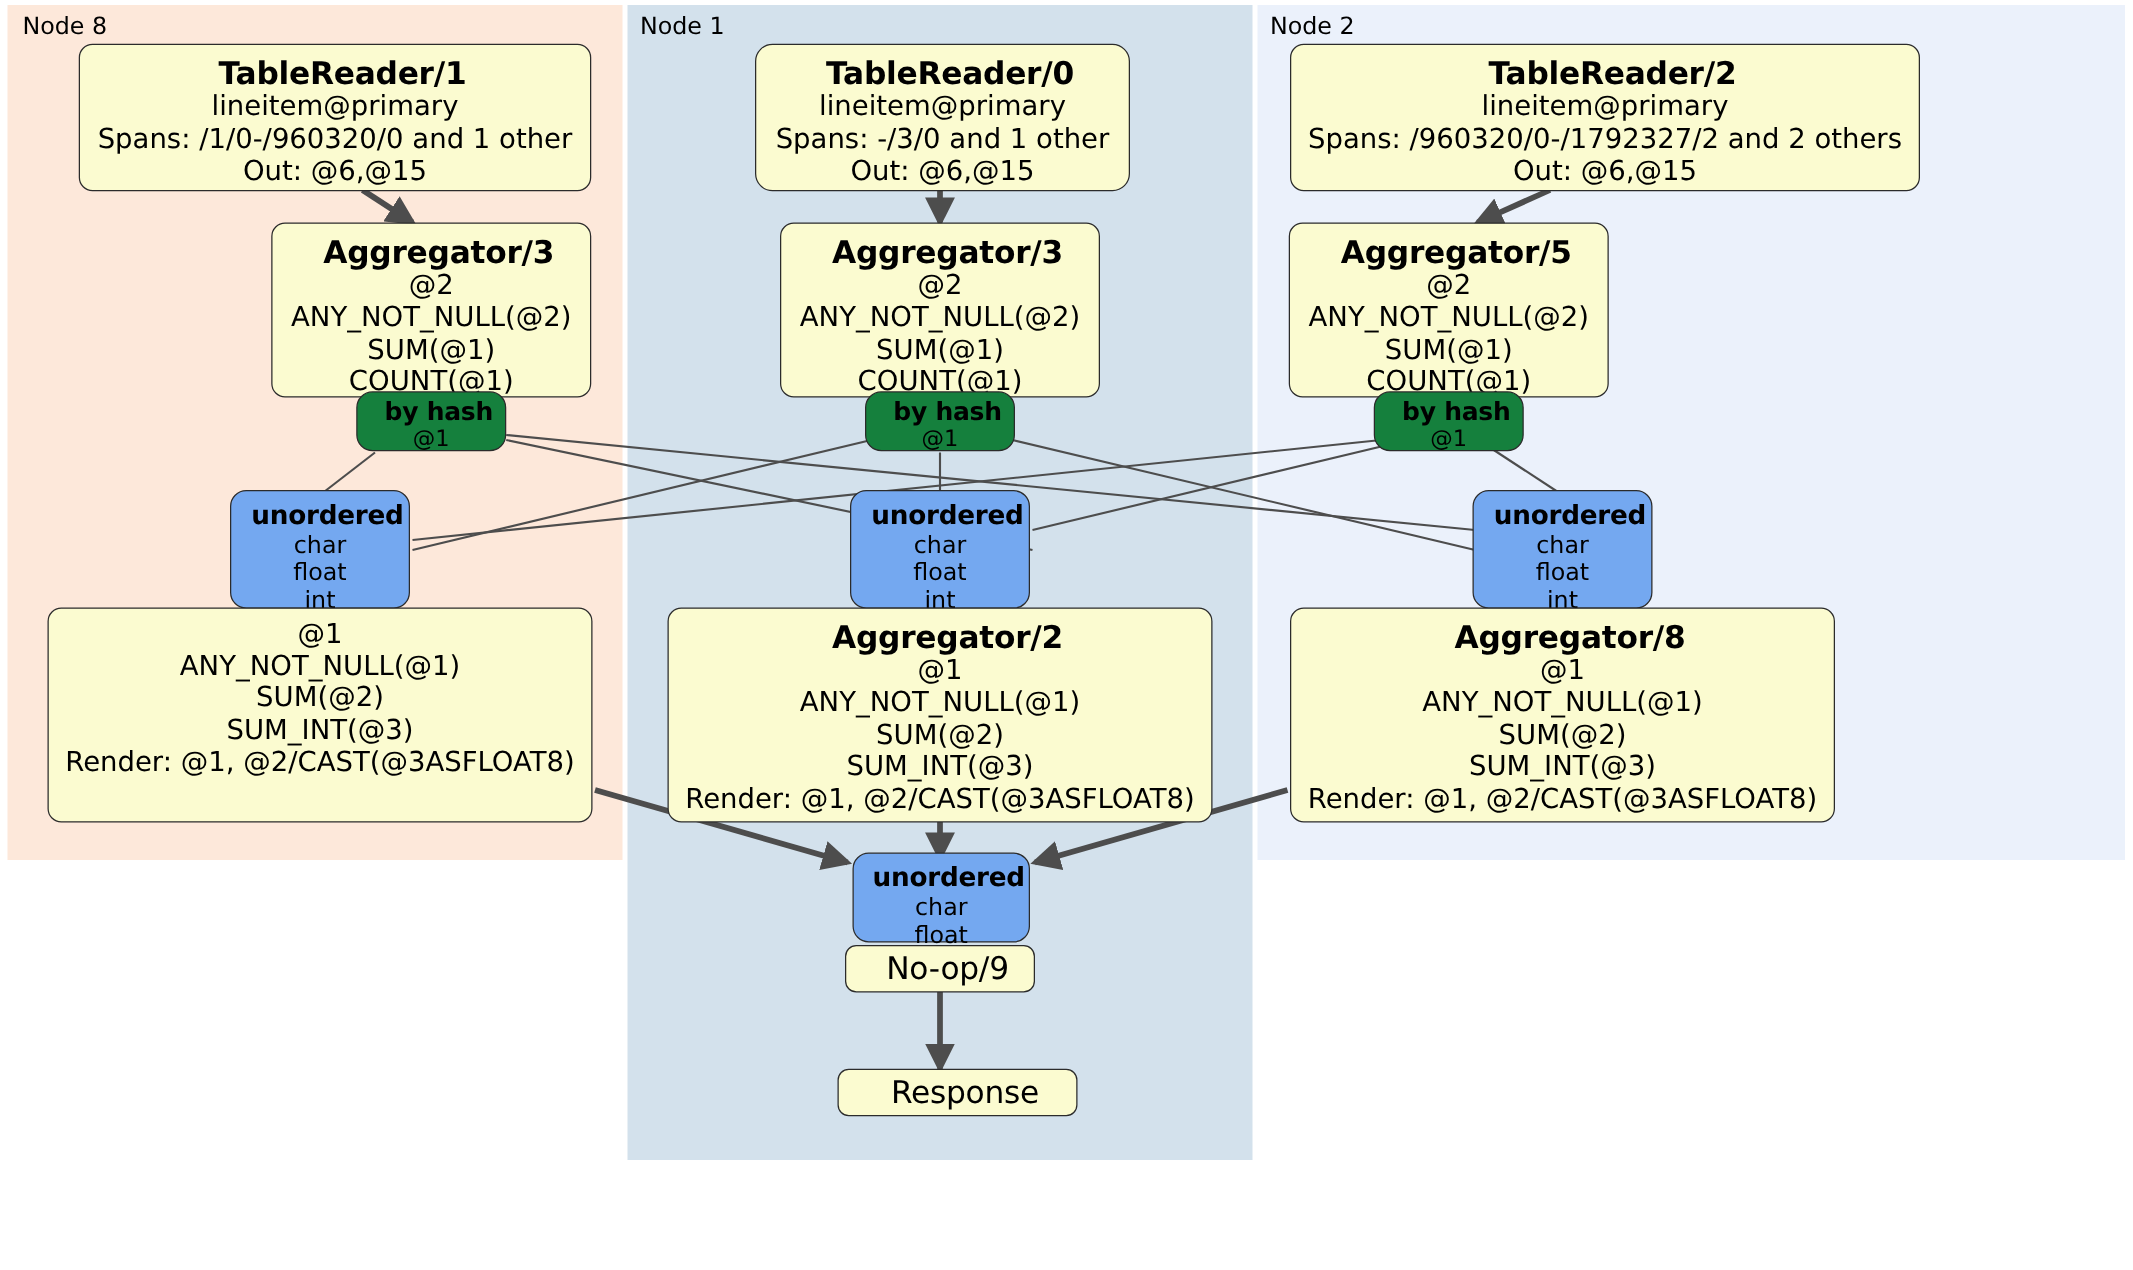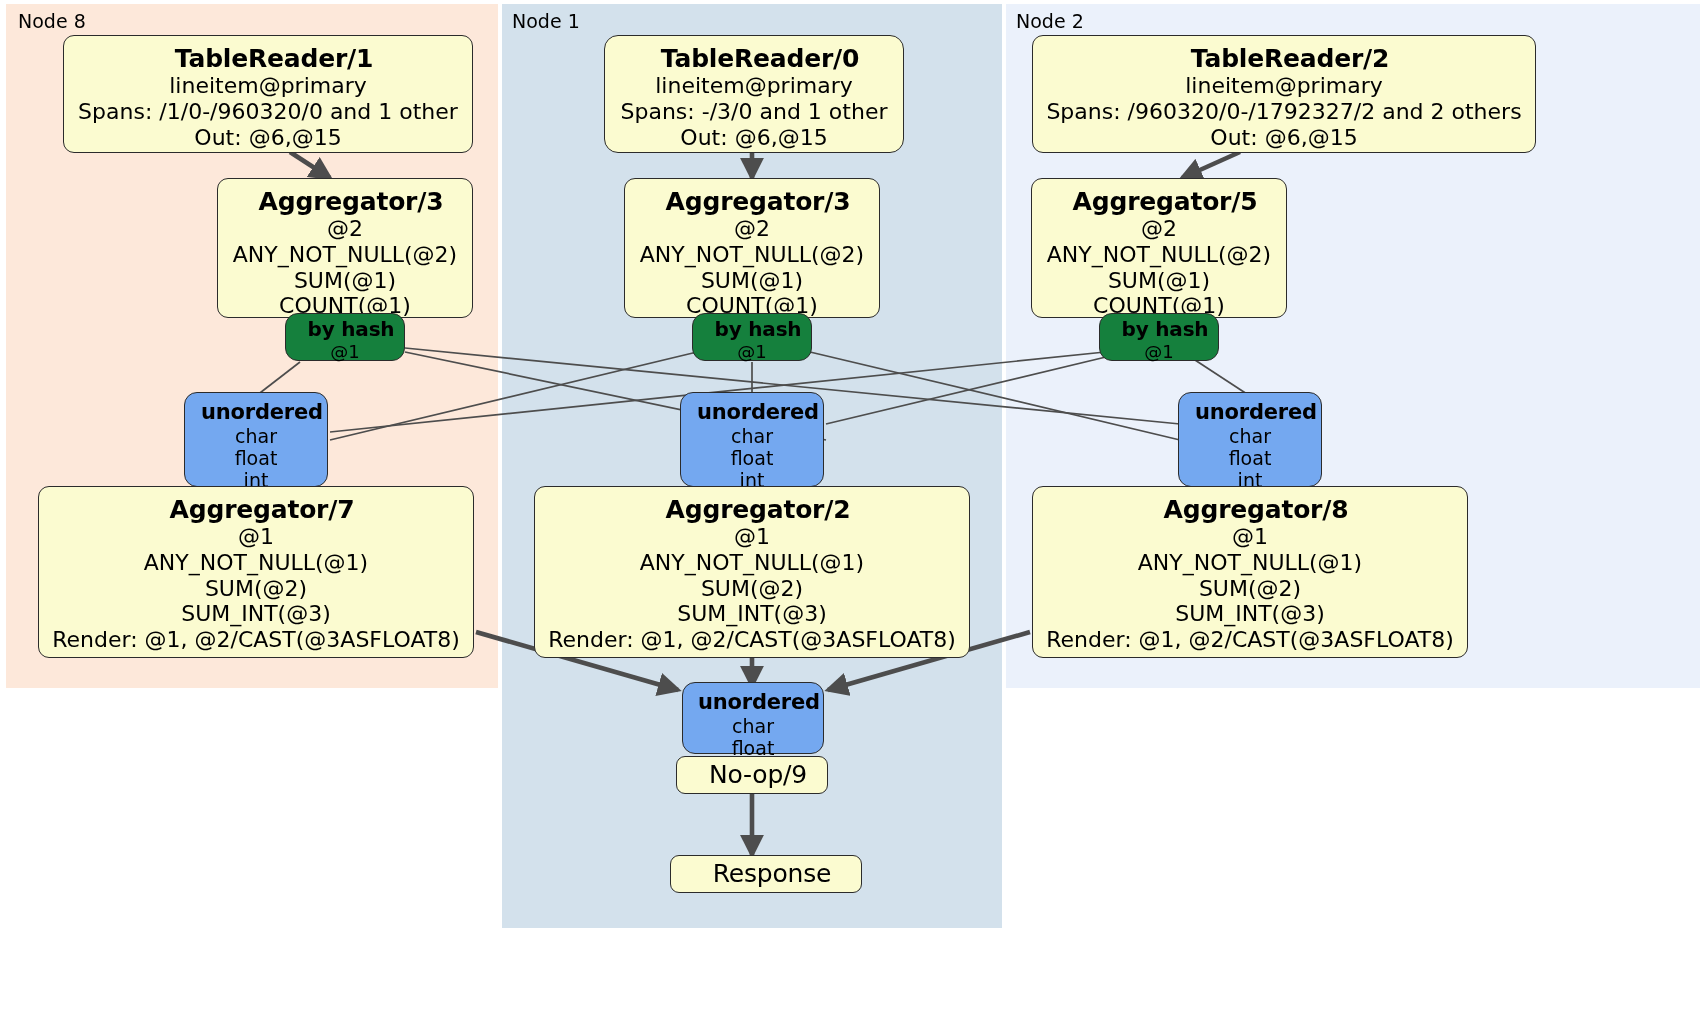--- a/index.html
+++ b/index.html
@@ -222,21 +222,20 @@
   </div>
 
   <div class="box sink" style="left:1178px; top:392px; width:144px; height:95px;">
     <span class="title">unordered</span>
     <span class="line">char</span>
     <span class="line">float</span>
     <span class="line">int</span>
   </div>
 
   <div class="box proc" style="left:38px; top:486px; width:436px; height:172px;">
-    <span class="title">Aggregator/7</span>
     <span class="line">@1</span>
     <span class="line">ANY_NOT_NULL(@1)</span>
     <span class="line">SUM(@2)</span>
     <span class="line">SUM_INT(@3)</span>
     <span class="line">Render: @1, @2/CAST(@3ASFLOAT8)</span>
   </div>
 
   <div class="box proc" style="left:534px; top:486px; width:436px; height:172px;">
     <span class="title">Aggregator/2</span>
     <span class="line">@1</span>

